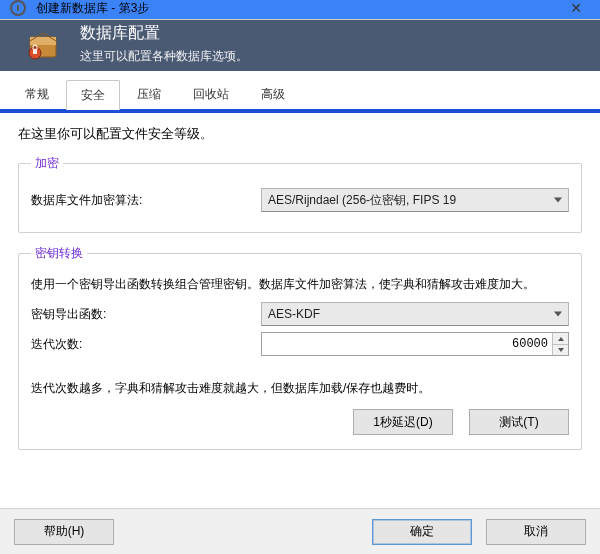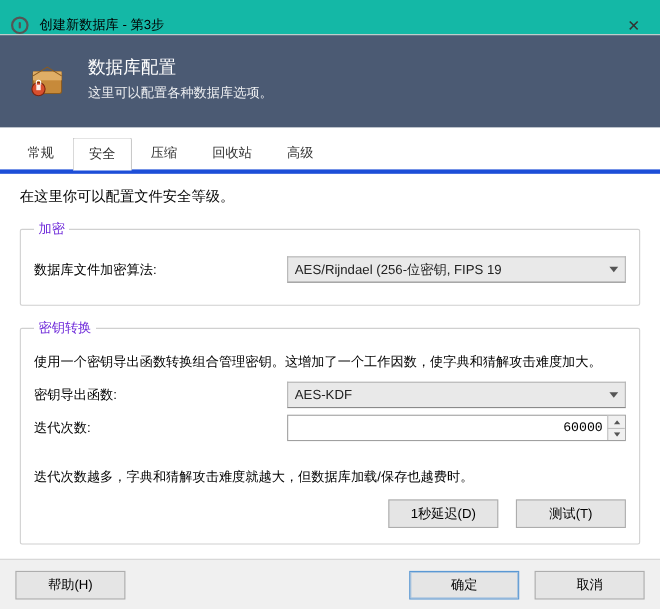--- a/index.html
+++ b/index.html
@@ -1,24 +1,24 @@
 <!DOCTYPE html>
 <html><head>
 <meta charset="utf-8">
 <style>
 * { box-sizing: border-box; margin: 0; padding: 0; font-family: "Microsoft YaHei", "SimSun", Arial, sans-serif; }
 body { width: 600px; height: 554px; background: #fff; overflow: hidden; font-size: 12px; color: #000; }
 
-.titlebar { height: 32px; display: flex; align-items: flex-end; padding: 0 4px; background: #14b8a6; border-bottom: 1px solid #d0d0d0; }
+.titlebar { height: 20px; display: flex; align-items: flex-start; padding: 0 4px; background: #3b82f6; border-bottom: 1px solid #d0d0d0; }
 .titlebar .app-icon { width: 16px; height: 16px; border-radius: 50%; border: 2px solid #555; margin: 0 6px; position: relative; }
 .titlebar .app-icon::after { content: ""; position: absolute; top: 3px; left: 5px; width: 2px; height: 6px; background: #555; border-radius: 1px; }
 .titlebar .title { flex: 1; font-size: 12px; margin-left: 4px; }
 .titlebar .close { width: 40px; text-align: center; font-size: 14px; cursor: pointer; color: #333; }
 
-.header { background: #4b5a73; color: #fff; padding: 8px 16px 12px 16px; display: flex; align-items: center; height: 84px; }
+.header { background: #4b5a73; color: #fff; padding: 8px 16px 12px 16px; display: flex; align-items: center; height: 51px; }
 .header .big-icon { width: 50px; height: 50px; margin-right: 14px; position: relative; }
 .header .big-icon svg { width: 50px; height: 50px; }
 .header .texts .h-title { font-size: 16px; font-weight: 400; margin-bottom: 4px; }
 .header .texts .h-sub { font-size: 12px; opacity: .9; text-align: right; }
 
 .tabs { display: flex; border-bottom: 4px solid #1d4ed8; padding: 8px 10px 0 10px; background: #fff; }
 .tab { padding: 6px 14px; font-size: 12px; color: #333; cursor: pointer; border: 1px solid transparent; border-bottom: none; margin-right: 2px; }
 .tab.active { border-color: #c9c9c9; background: #fff; position: relative; top: 1px; border-top-left-radius: 2px; border-top-right-radius: 2px; }
 
 .content { padding: 12px 18px 6px 18px; }
@@ -98,21 +98,21 @@
         <div class="select-box">
           <span>AES/Rijndael (256-位密钥, FIPS 19</span>
           <span class="chevron"></span>
         </div>
       </div>
     </div>
   </fieldset>
 
   <fieldset class="group">
     <legend>密钥转换</legend>
-    <div class="desc">使用一个密钥导出函数转换组合管理密钥。这增加了一个工作因数，使字典和猜解攻击难度加大。</div>
+    <div class="desc">使用一个密钥导出函数转换组合管理密钥。数据库文件加密算法，使字典和猜解攻击难度加大。</div>
 
     <div class="row">
       <div class="label">密钥导出函数:</div>
       <div class="field">
         <div class="select-box">
           <span>AES-KDF</span>
           <span class="chevron"></span>
         </div>
       </div>
     </div>

